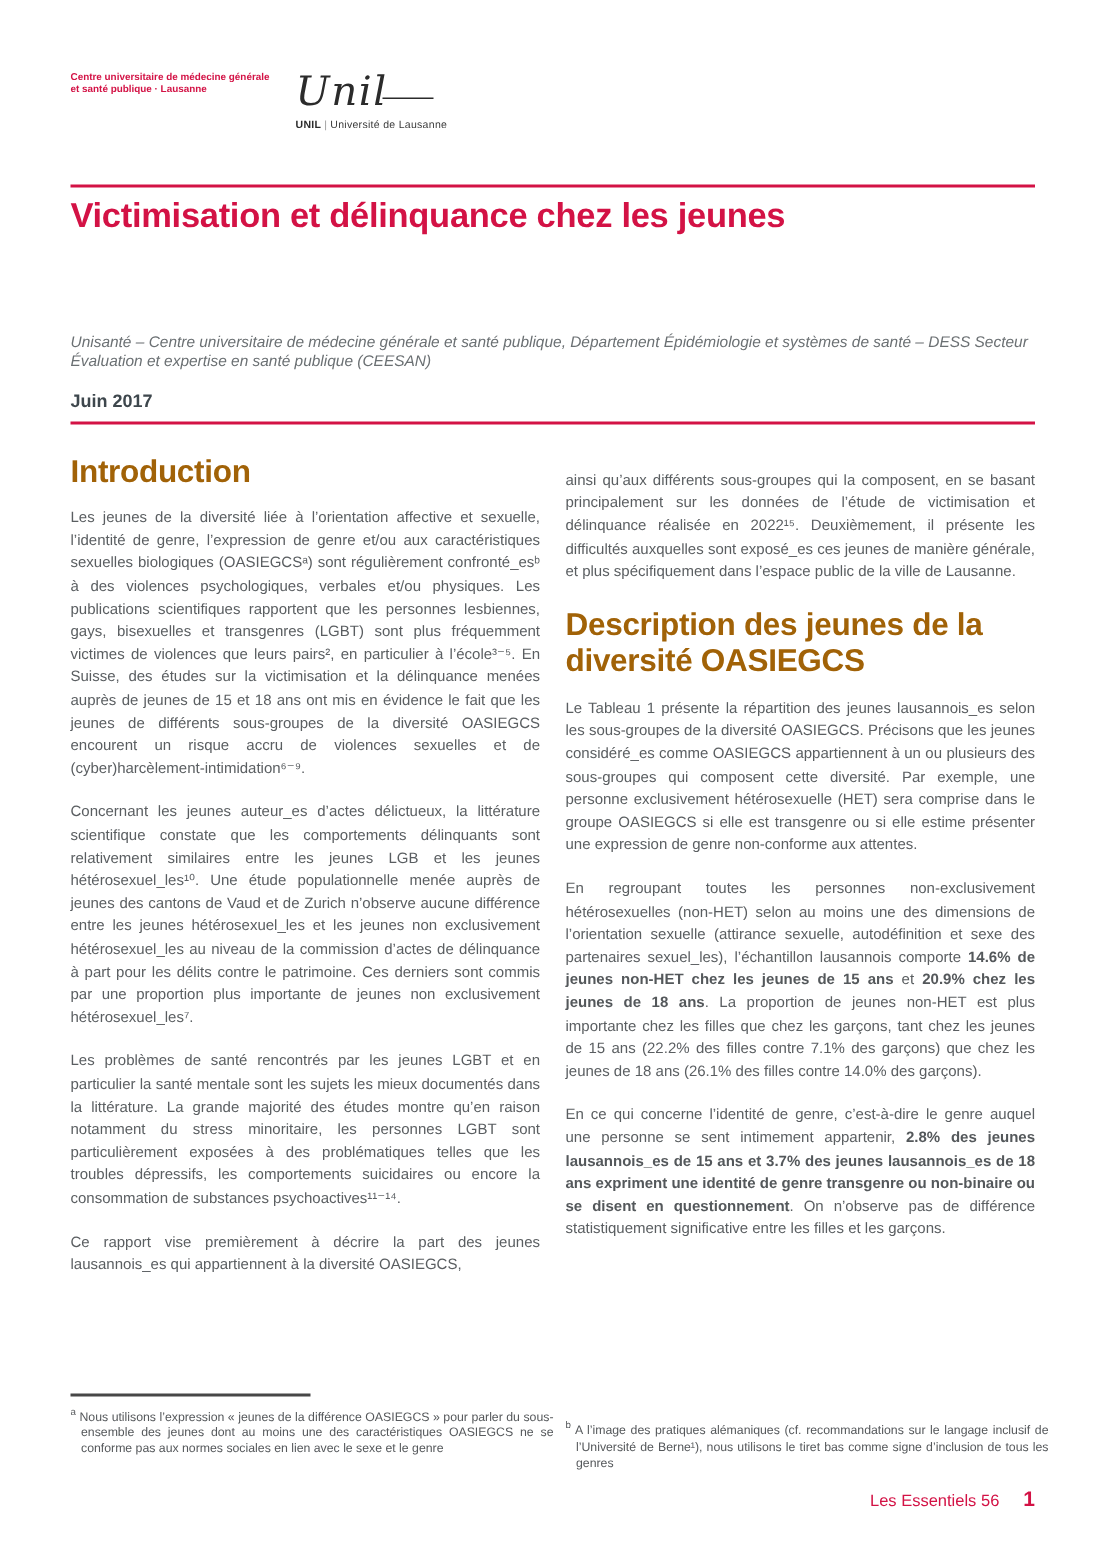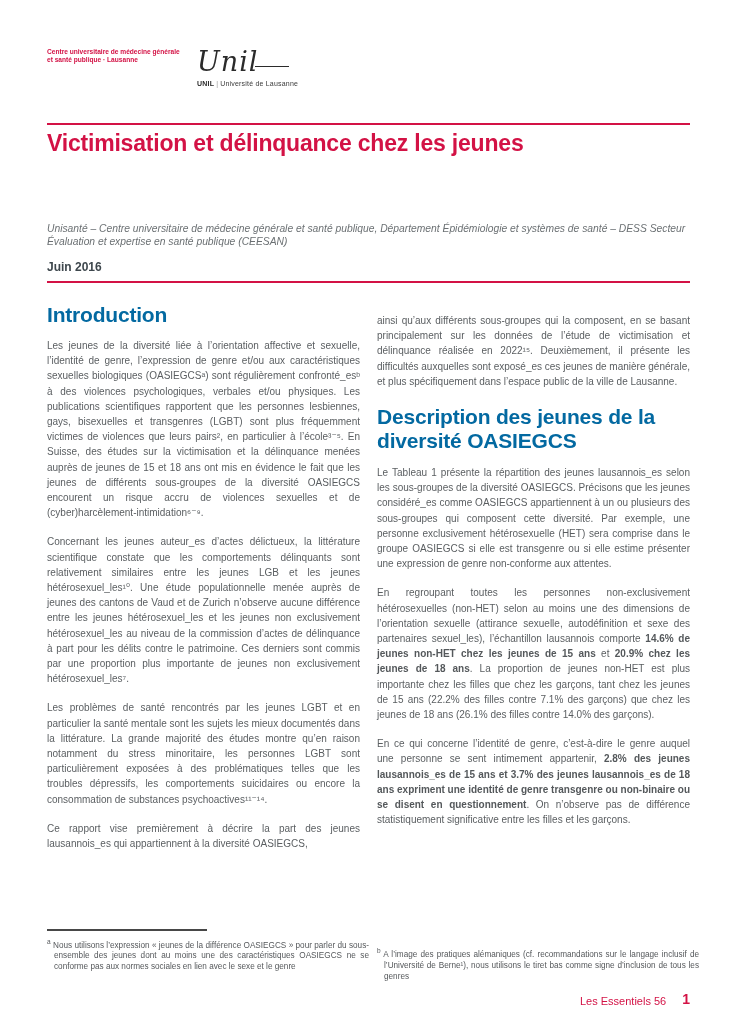--- a/index.html
+++ b/index.html
@@ -36,21 +36,21 @@
   .affiliation{position:absolute;left:47px;top:222px;width:643px;
     font-size:10.3px;line-height:13px;font-style:italic;color:#6b7073;}
   .pub-date{position:absolute;left:47px;top:260px;font-size:12px;font-weight:bold;color:#3e474d;}
 
   
   .col{position:absolute;top:303px;width:313px;}
   .col-left{left:47px;}
   .col-right{left:377px;padding-top:10px;}
 
   h2.section-heading{margin:0 0 11px 0;font-size:21px;line-height:24px;font-weight:bold;
-    color:#0369a1;letter-spacing:-0.2px;}
+    color:#a16207;letter-spacing:-0.2px;}
   .col-right h2.section-heading{margin-top:16px;margin-bottom:12px;}
 
   p.body{margin:0 0 14px 0;font-size:10px;line-height:15.2px;color:#5a5e61;
     text-align:justify;text-justify:inter-word;}
   p.body b{font-weight:bold;color:#54585b;}
 
   
   .footnote{position:absolute;width:322px;font-size:8.2px;line-height:10.8px;color:#55585b;
     text-align:justify;}
   .footnote .fn-body{padding-left:7px;text-indent:-7px;display:block;}
@@ -81,21 +81,21 @@
     <div class="caption"><b>UNIL</b><span class="sep">|</span><span>Université de Lausanne</span></div>
   </div>
 
   <div class="rule rule-top"></div>
 
   <div class="report-title">
     <div>Victimisation et délinquance chez les jeunes</div>
   </div>
 
   <div class="affiliation">Unisanté – Centre universitaire de médecine générale et santé publique, Département Épidémiologie et systèmes de santé – DESS Secteur Évaluation et expertise en santé publique (CEESAN)</div>
-  <div class="pub-date">Juin 2016</div>
+  <div class="pub-date">Juin 2017</div>
 
   <div class="rule rule-mid"></div>
 
   <div class="col col-left">
     <h2 class="section-heading">Introduction</h2>
     <p class="body">Les jeunes de la diversité liée à l’orientation affective et sexuelle, l’identité de genre, l’expression de genre et/ou aux caractéristiques sexuelles biologiques (OASIEGCSᵃ) sont régulièrement confronté_esᵇ à des violences psychologiques, verbales et/ou physiques. Les publications scientifiques rapportent que les personnes lesbiennes, gays, bisexuelles et transgenres (LGBT) sont plus fréquemment victimes de violences que leurs pairs², en particulier à l’école³⁻⁵. En Suisse, des études sur la victimisation et la délinquance menées auprès de jeunes de 15 et 18 ans ont mis en évidence le fait que les jeunes de différents sous-groupes de la diversité OASIEGCS encourent un risque accru de violences sexuelles et de (cyber)harcèlement-intimidation⁶⁻⁹.</p>
     <p class="body">Concernant les jeunes auteur_es d’actes délictueux, la littérature scientifique constate que les comportements délinquants sont relativement similaires entre les jeunes LGB et les jeunes hétérosexuel_les¹⁰. Une étude populationnelle menée auprès de jeunes des cantons de Vaud et de Zurich n’observe aucune différence entre les jeunes hétérosexuel_les et les jeunes non exclusivement hétérosexuel_les au niveau de la commission d’actes de délinquance à part pour les délits contre le patrimoine. Ces derniers sont commis par une proportion plus importante de jeunes non exclusivement hétérosexuel_les⁷.</p>
     <p class="body">Les problèmes de santé rencontrés par les jeunes LGBT et en particulier la santé mentale sont les sujets les mieux documentés dans la littérature. La grande majorité des études montre qu’en raison notamment du stress minoritaire, les personnes LGBT sont particulièrement exposées à des problématiques telles que les troubles dépressifs, les comportements suicidaires ou encore la consommation de substances psychoactives¹¹⁻¹⁴.</p>
     <p class="body">Ce rapport vise premièrement à décrire la part des jeunes lausannois_es qui appartiennent à la diversité OASIEGCS,</p>
   </div>

